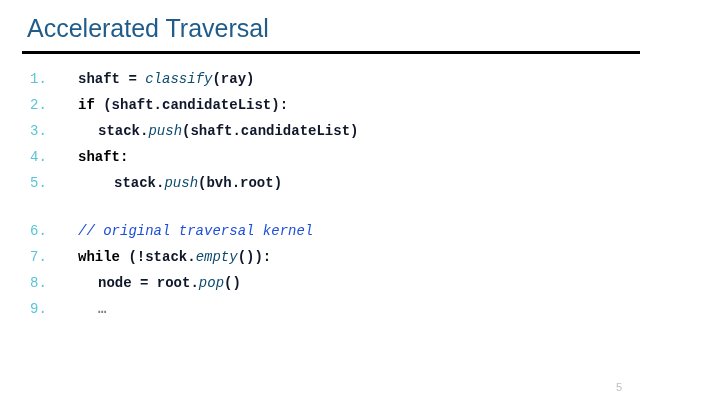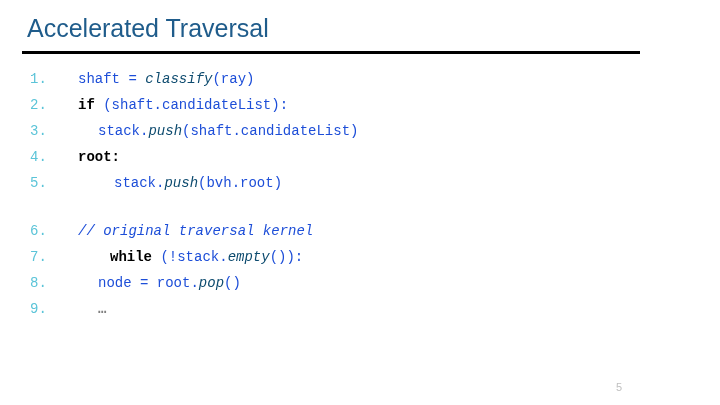--- a/index.html
+++ b/index.html
@@ -73,21 +73,21 @@
     top: 0;
     white-space: pre;
     font-family: "Liberation Mono", monospace;
     font-size: 14px;
   }
   .code-gap {
     height: 22px;
   }
 
   
-  .tok-plain  { color:#1d4ed8; font-weight:400; font-style:normal; }
+  .tok-plain  { color:#0f172a; font-weight:700; font-style:normal; }
   .tok-kw     { color:#000000; font-weight:700; font-style:normal; }
   .tok-fn     { color:#0c4a6e; font-weight:400; font-style:italic; }
   .tok-comment{ color:#1d4ed8; font-weight:400; font-style:italic; }
   .tok-ell    { color:#808080; font-weight:700; font-style:normal; letter-spacing:1px; }
 
   
   .page-number {
     position: absolute;
     right: 18px;
     bottom: 12px;
@@ -102,24 +102,24 @@
 <div id="slide">
 
   <div class="slide-title">Accelerated Traversal</div>
 
   <div class="title-rule"></div>
 
   <div class="code-block" id="code-block">
       <div class="code-line"><span class="lineno">1.</span><span class="codetext" style="left: 78px;"><span class="tok-plain">shaft = </span><span class="tok-fn">classify</span><span class="tok-plain">(ray)</span></span></div>
       <div class="code-line"><span class="lineno">2.</span><span class="codetext" style="left: 78px;"><span class="tok-kw">if</span><span class="tok-plain"> (shaft.candidateList):</span></span></div>
       <div class="code-line"><span class="lineno">3.</span><span class="codetext" style="left: 98px; text-align: center;"><span class="tok-plain">stack.</span><span class="tok-fn">push</span><span class="tok-plain">(shaft.candidateList)</span></span></div>
-      <div class="code-line"><span class="lineno">4.</span><span class="codetext" style="left: 78px;"><span class="tok-kw">root</span><span class="tok-kw">:</span></span></div>
+      <div class="code-line"><span class="lineno">4.</span><span class="codetext" style="left: 78px;"><span class="tok-kw">shaft</span><span class="tok-kw">:</span></span></div>
       <div class="code-line"><span class="lineno">5.</span><span class="codetext" style="left: 114px;"><span class="tok-plain">stack.</span><span class="tok-fn">push</span><span class="tok-plain">(bvh.root)</span></span></div>
       <div class="code-gap"></div>
       <div class="code-line"><span class="lineno">6.</span><span class="codetext" style="left: 78px;"><span class="tok-comment">// original traversal kernel</span></span></div>
-      <div class="code-line"><span class="lineno">7.</span><span class="codetext" style="left: 78px; margin-left: 32px;"><span class="tok-kw">while</span><span class="tok-plain"> (!stack.</span><span class="tok-fn">empty</span><span class="tok-plain">()):</span></span></div>
+      <div class="code-line"><span class="lineno">7.</span><span class="codetext" style="left: 78px;"><span class="tok-kw">while</span><span class="tok-plain"> (!stack.</span><span class="tok-fn">empty</span><span class="tok-plain">()):</span></span></div>
       <div class="code-line"><span class="lineno">8.</span><span class="codetext" style="left: 98px;"><span class="tok-plain">node = root.</span><span class="tok-fn">pop</span><span class="tok-plain">()</span></span></div>
       <div class="code-line"><span class="lineno">9.</span><span class="codetext" style="left: 98px;"><span class="tok-ell">…</span></span></div>
     </div>
 
   <div class="page-number">5</div>
 
 </div>
 
 </body></html>

